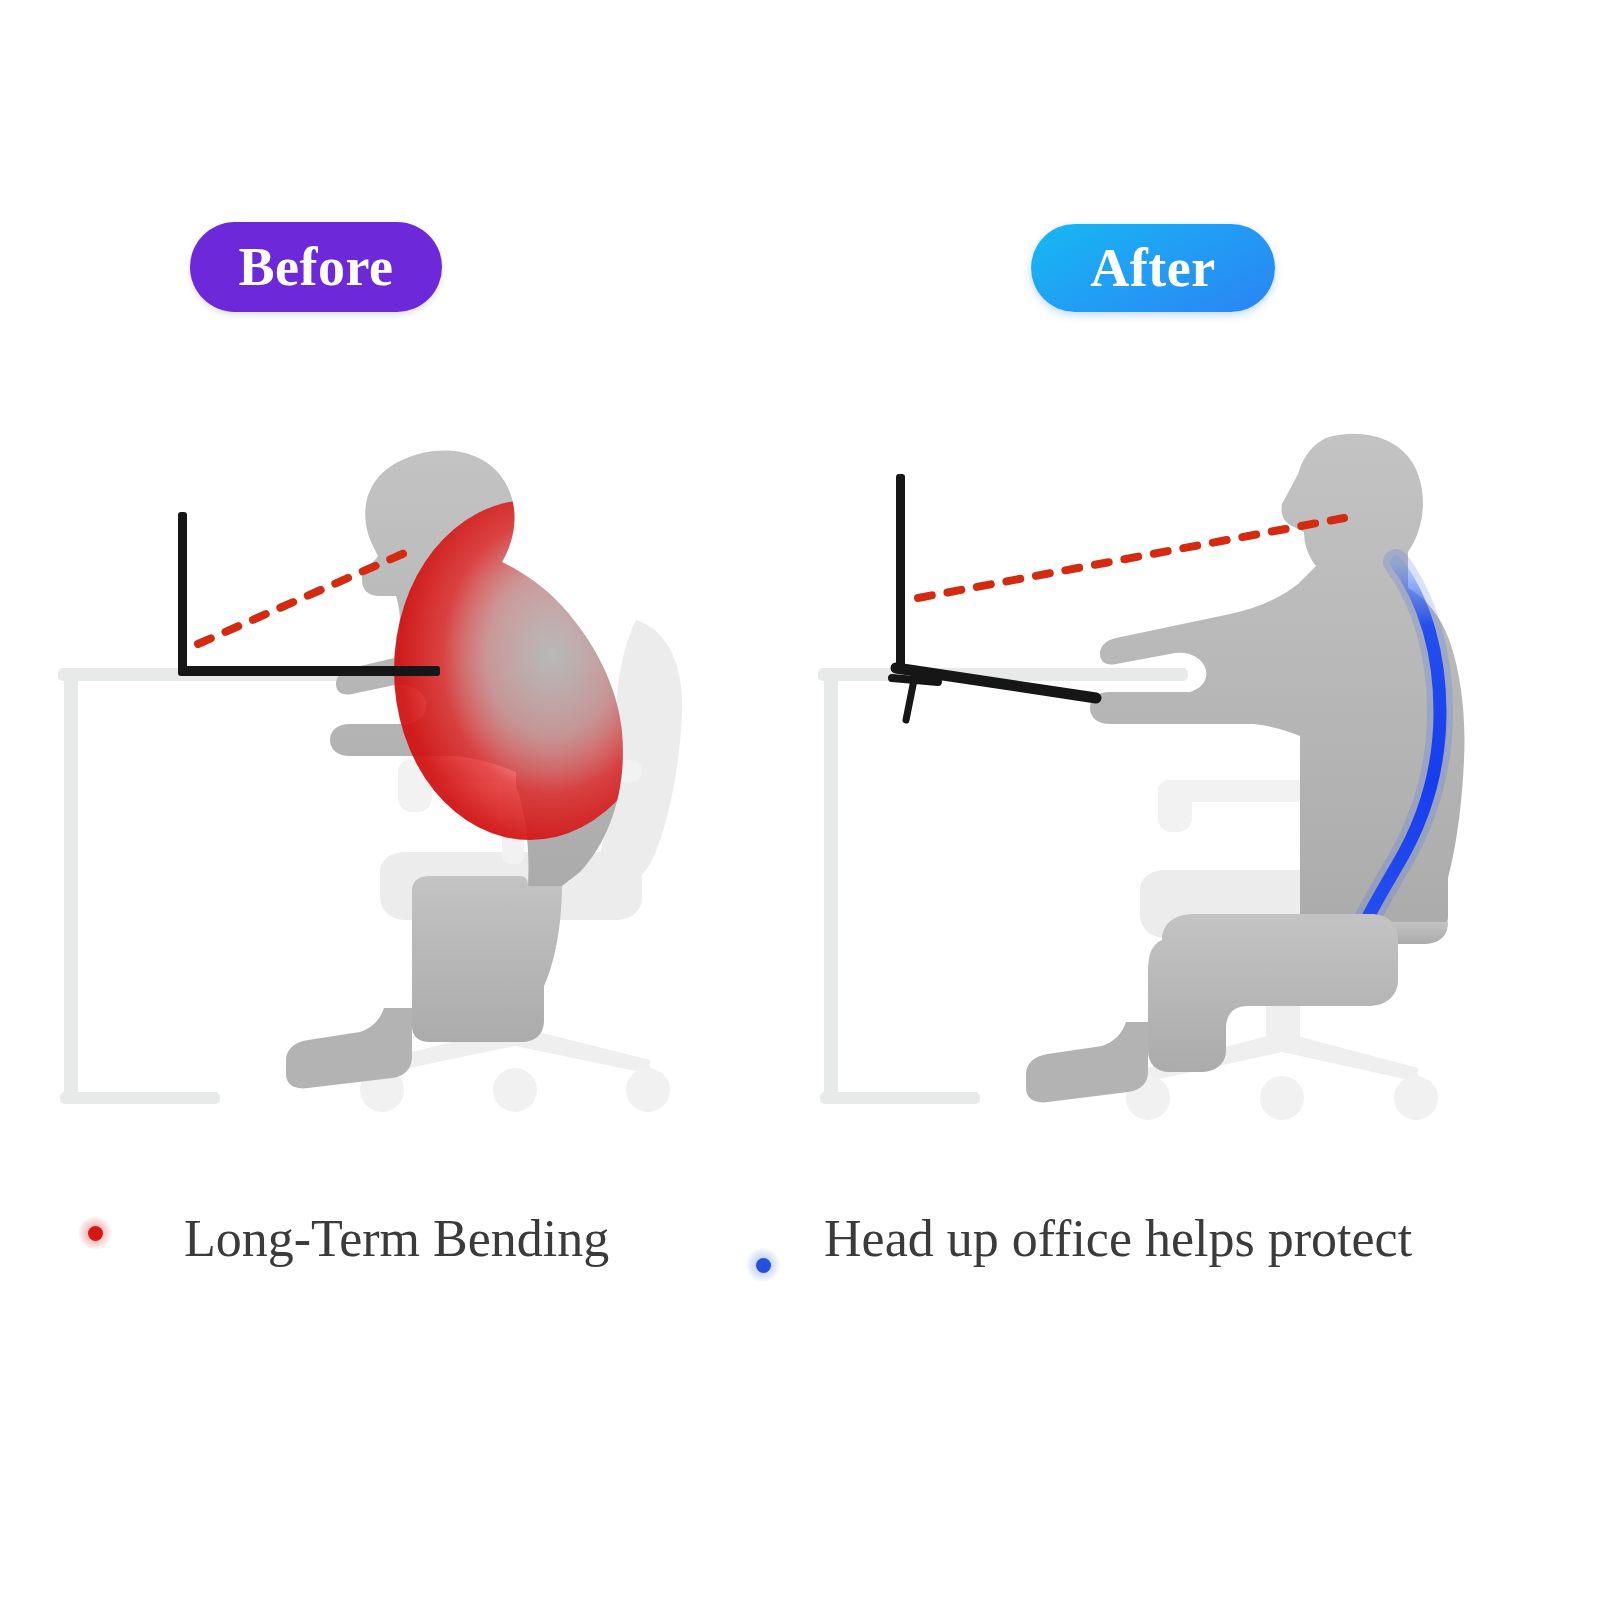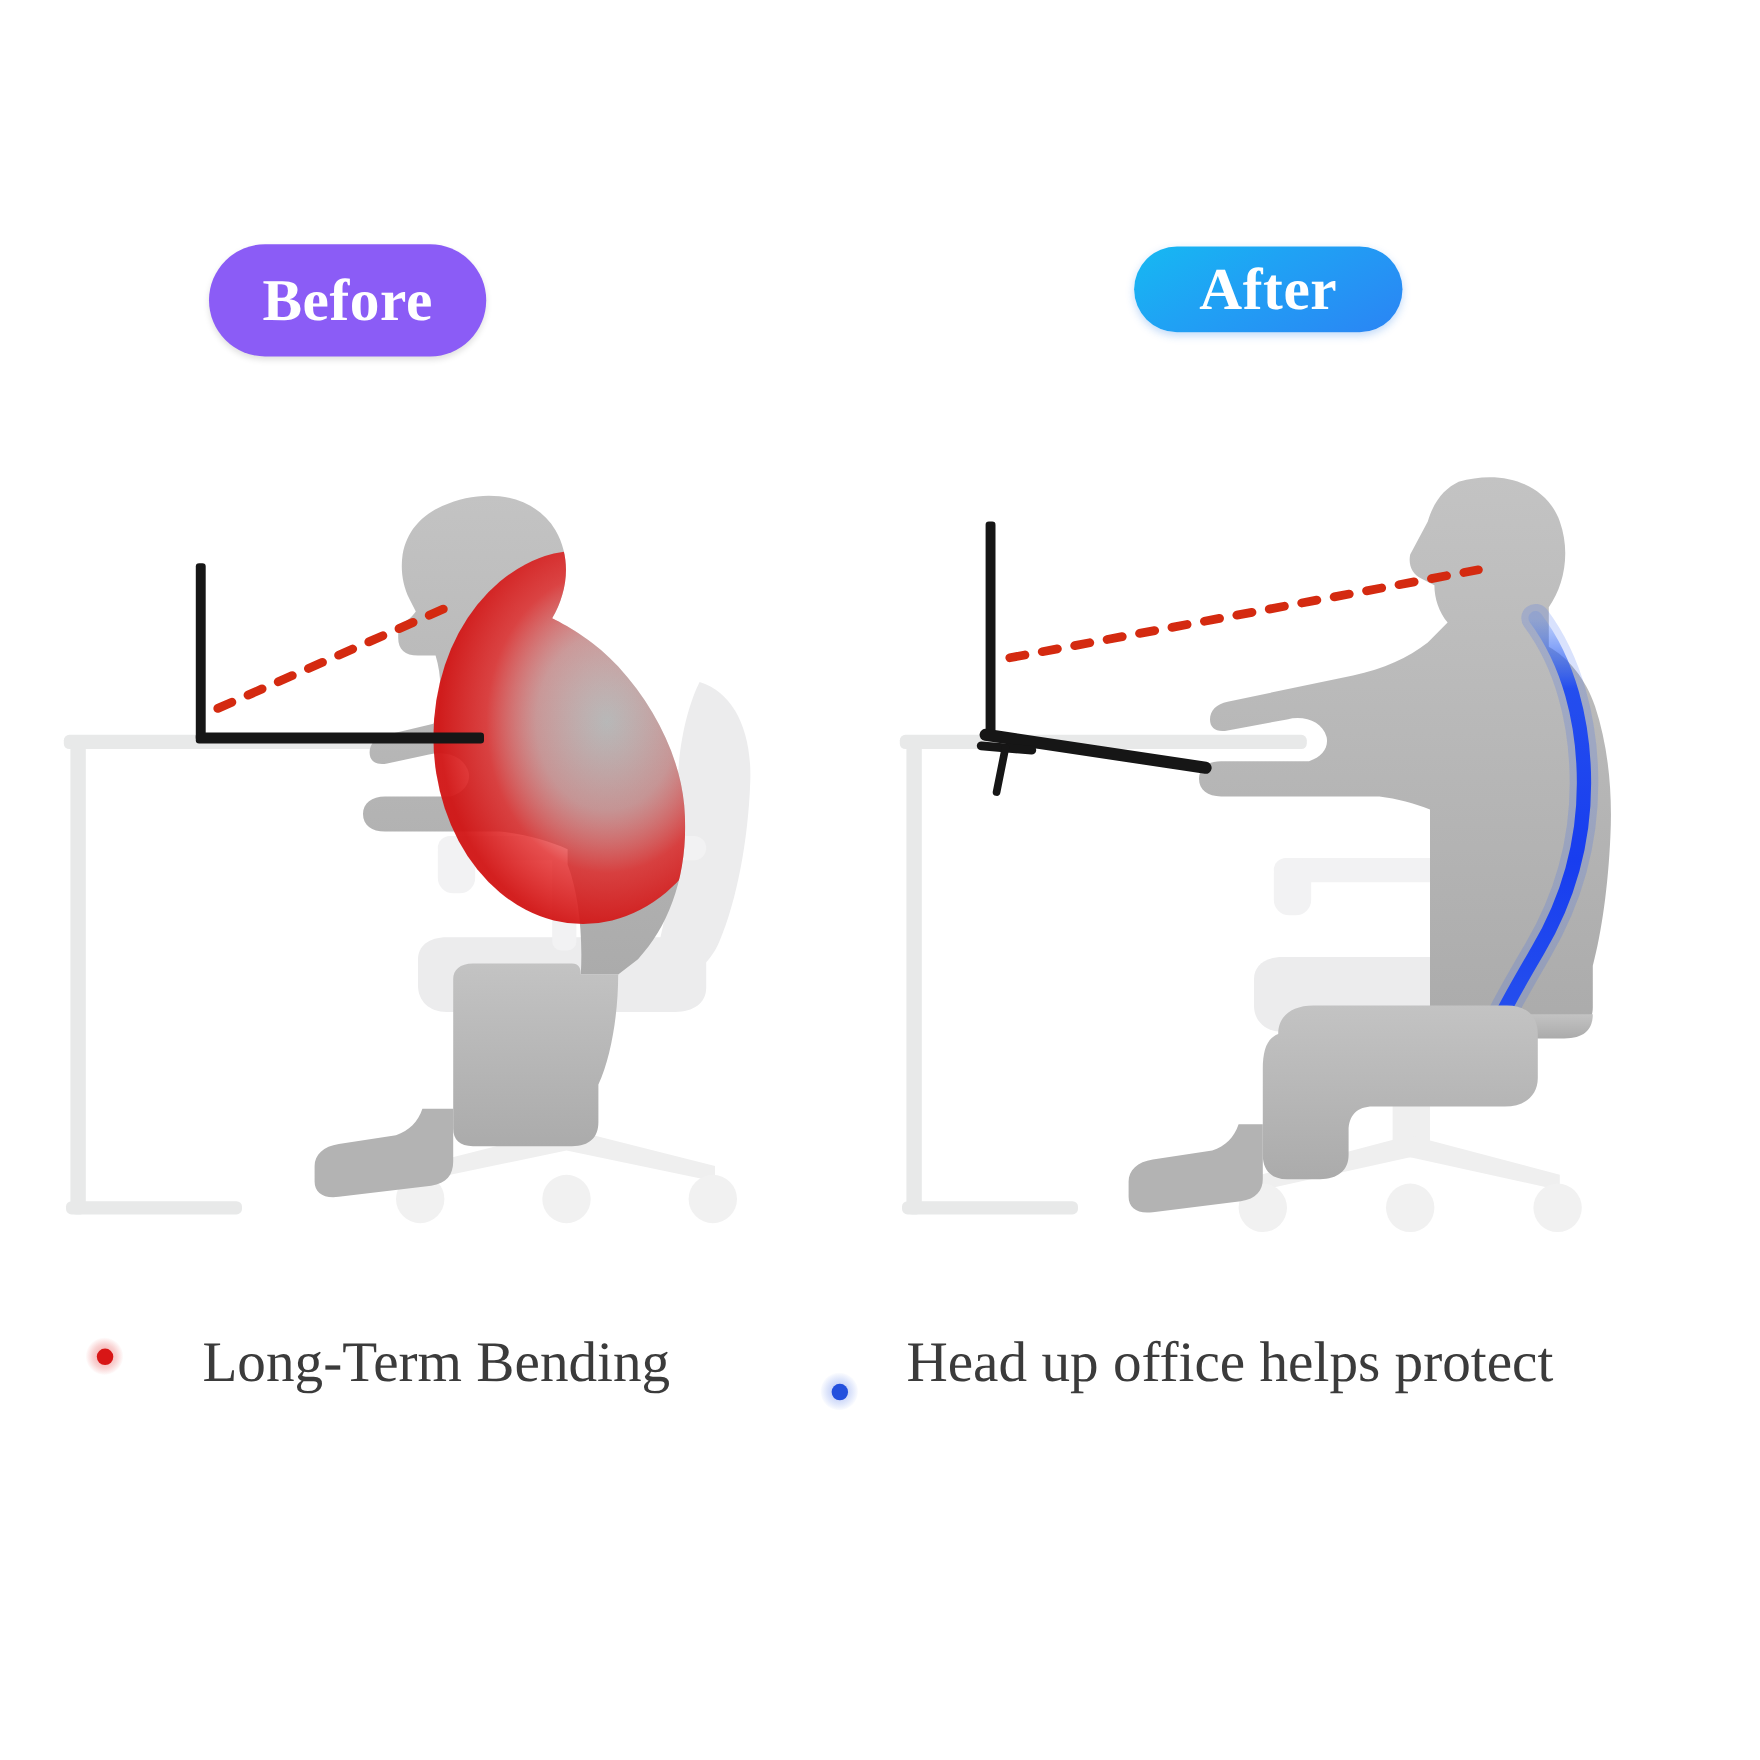--- a/index.html
+++ b/index.html
@@ -16,27 +16,27 @@
     position:absolute;
     display:flex;align-items:center;justify-content:center;
     border-radius:999px;
     color:#ffffff;
     font-family:"Liberation Serif", serif;
     font-weight:700;
     letter-spacing:.5px;
     white-space:nowrap;
   }
   .badge-before{
-    left:190px;top:222px;width:252px;height:102px;
-    background:#8b5cf6;
+    left:190px;top:222px;width:252px;height:90px;
+    background:#6d28d9;
     font-size:54px;
     box-shadow:0 3px 6px rgba(0,0,0,.13);
   }
   .badge-after{
-    left:1031px;top:224px;width:244px;height:78px;
+    left:1031px;top:224px;width:244px;height:88px;
     background:linear-gradient(150deg,#16b9f2 0%,#1fa3f4 38%,#2b84f4 100%);
     font-size:54px;
     box-shadow:0 3px 8px rgba(30,120,230,.28);
   }
 
   
   .panel{position:absolute;top:420px;width:760px;height:740px;}
   .panel-left{left:50px;}
   .panel-right{left:810px;}
   .panel svg{display:block;width:100%;height:100%;}

